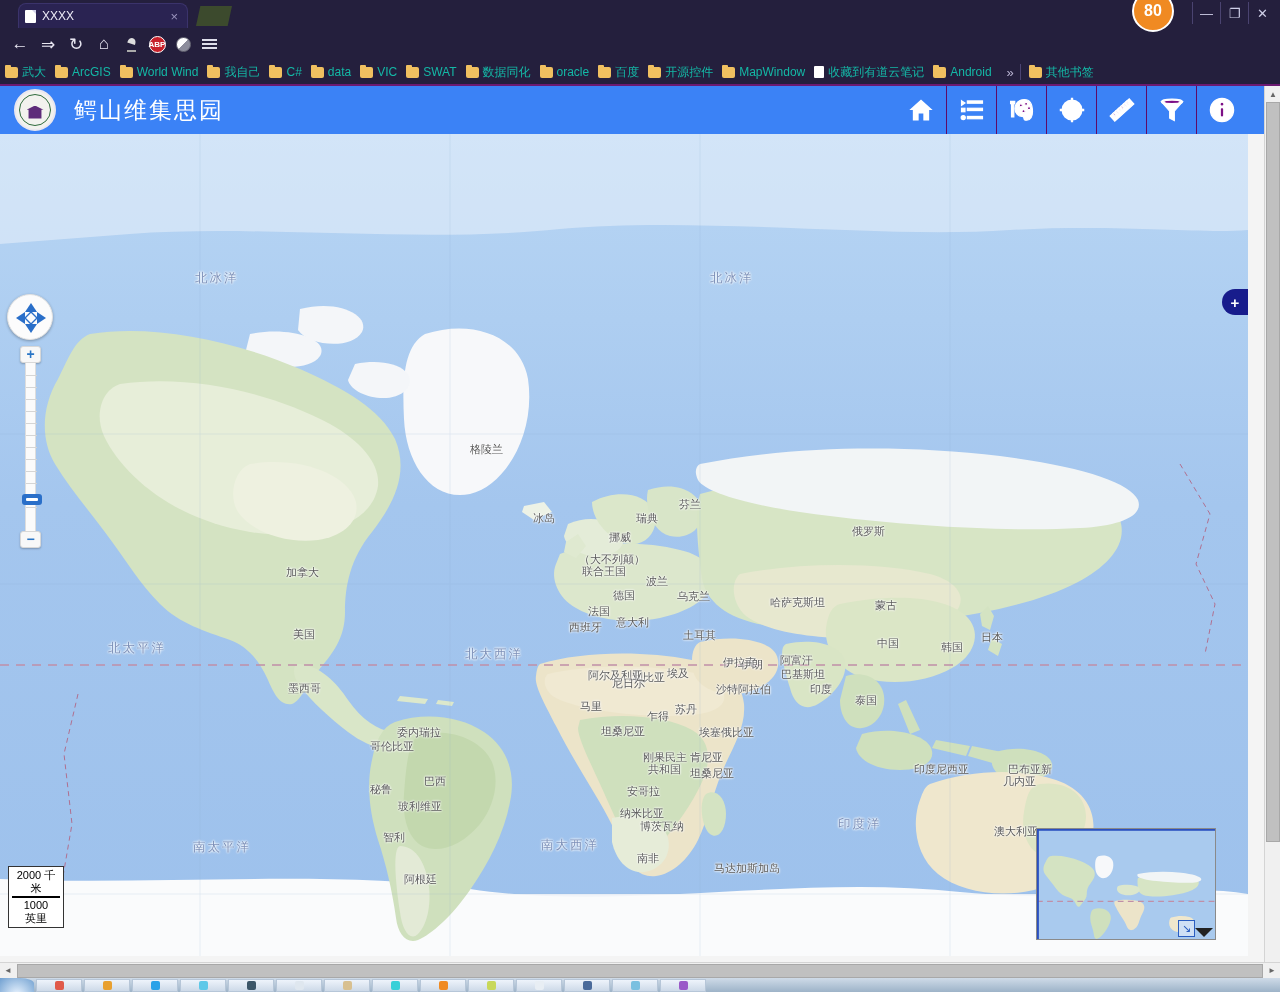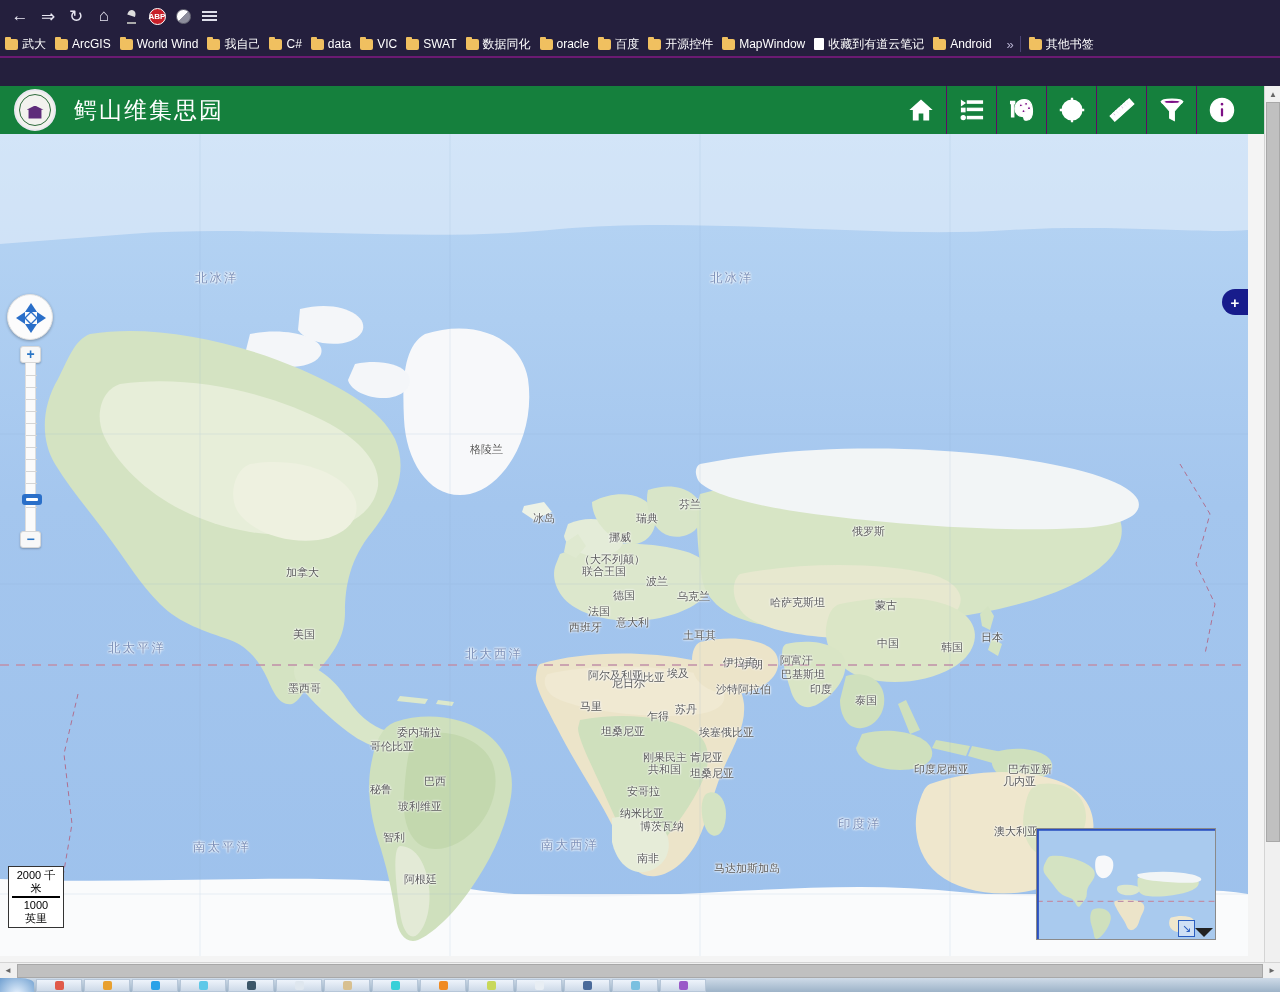--- a/index.html
+++ b/index.html
@@ -52,27 +52,27 @@
   #hamb i { display:block; width:15px; height:2px; background:#dedeea; }
 
   #bookmarks { height:26px; background:#241f3d; display:flex; align-items:center; padding:0 5px;
     border-bottom:2px solid #6b1a72; }
   .bm { display:flex; align-items:center; margin-right:9px; white-space:nowrap; }
   .bm .fold { width:13px; height:11px; background:#f0c060; border-radius:1px 2px 2px 2px;
     margin-right:4px; position:relative; flex:0 0 auto; }
   .bm .fold:before{ content:""; position:absolute; left:0; top:-2px; width:6px; height:3px;
     background:#f0c060; border-radius:1px 1px 0 0; }
   .bm .doci { width:10px; height:12px; background:#fff; margin-right:4px; border-radius:1px; flex:0 0 auto;}
-  .bm span { color:#ffffff; font-size:12px; }
+  .bm span { color:#14b8a6; font-size:12px; }
   #bmOverflow { color:#b7b2d0; font-size:13px; margin:0 6px; }
   #bmDivider { width:1px; height:16px; background:#4b4473; margin-right:8px; }
 
   
   #app { position:absolute; left:0; top:86px; width:1280px; height:886px; background:#fff; }
-  #appheader { height:48px; background:#15803d; display:flex; align-items:center; position:relative; }
+  #appheader { height:48px; background:#3b82f6; display:flex; align-items:center; position:relative; }
   #logo { width:42px; height:42px; border-radius:50%; background:#f2f2ee; border:2px solid #e9e7ef;
     margin-left:14px; display:flex; align-items:center; justify-content:center; flex:0 0 auto;
     position:relative; overflow:hidden;}
   #logo .ring { position:absolute; inset:3px; border-radius:50%; border:1.5px solid #2f6b3c; }
   #logo .bldg { width:17px; height:13px; background:#5e2b7a; margin-top:4px;
     clip-path:polygon(50% 0,100% 32%,88% 32%,88% 100%,12% 100%,12% 32%,0 32%); }
   #apptitle { color:#fff; font-size:23px; margin-left:18px; letter-spacing:2px; }
   #toolbar { position:absolute; right:34px; top:0; height:48px; display:flex; align-items:center; }
   .tbtn { width:50px; height:48px; display:flex; align-items:center; justify-content:center;
     border-left:1px solid #5e0a66; }
@@ -157,20 +157,34 @@
     border-radius:0 40% 0 0; }
   .tkitem { width:46px; height:13px; margin-left:2px; border:1px solid #b6c6d8;
     background:linear-gradient(#eef4fb,#cdd9e8); display:flex; align-items:center; justify-content:center;}
   .tkitem .ic { width:9px; height:9px; border-radius:2px; }
 </style>
 </head>
 <body>
 
 <div id="browser">
 
+  <div id="tabstrip">
+    <div class="tab">
+      <span class="fav"></span>
+      <span class="tlabel">XXXX</span>
+      <span class="tclose">×</span>
+    </div>
+    <div class="newtab"></div>
+    <div id="badge80">80</div>
+    <div id="wincontrols">
+      <div>—</div>
+      <div>❐</div>
+      <div>✕</div>
+    </div>
+  </div>
 
   <div id="navbar">
     <div class="navbtn">←</div>
     <div class="navbtn">⇒</div>
     <div class="navbtn">↻</div>
     <div class="navbtn">⌂</div>
     <div class="ext">
         <span id="lamp"></span>
       </div>
     <div class="ext">

